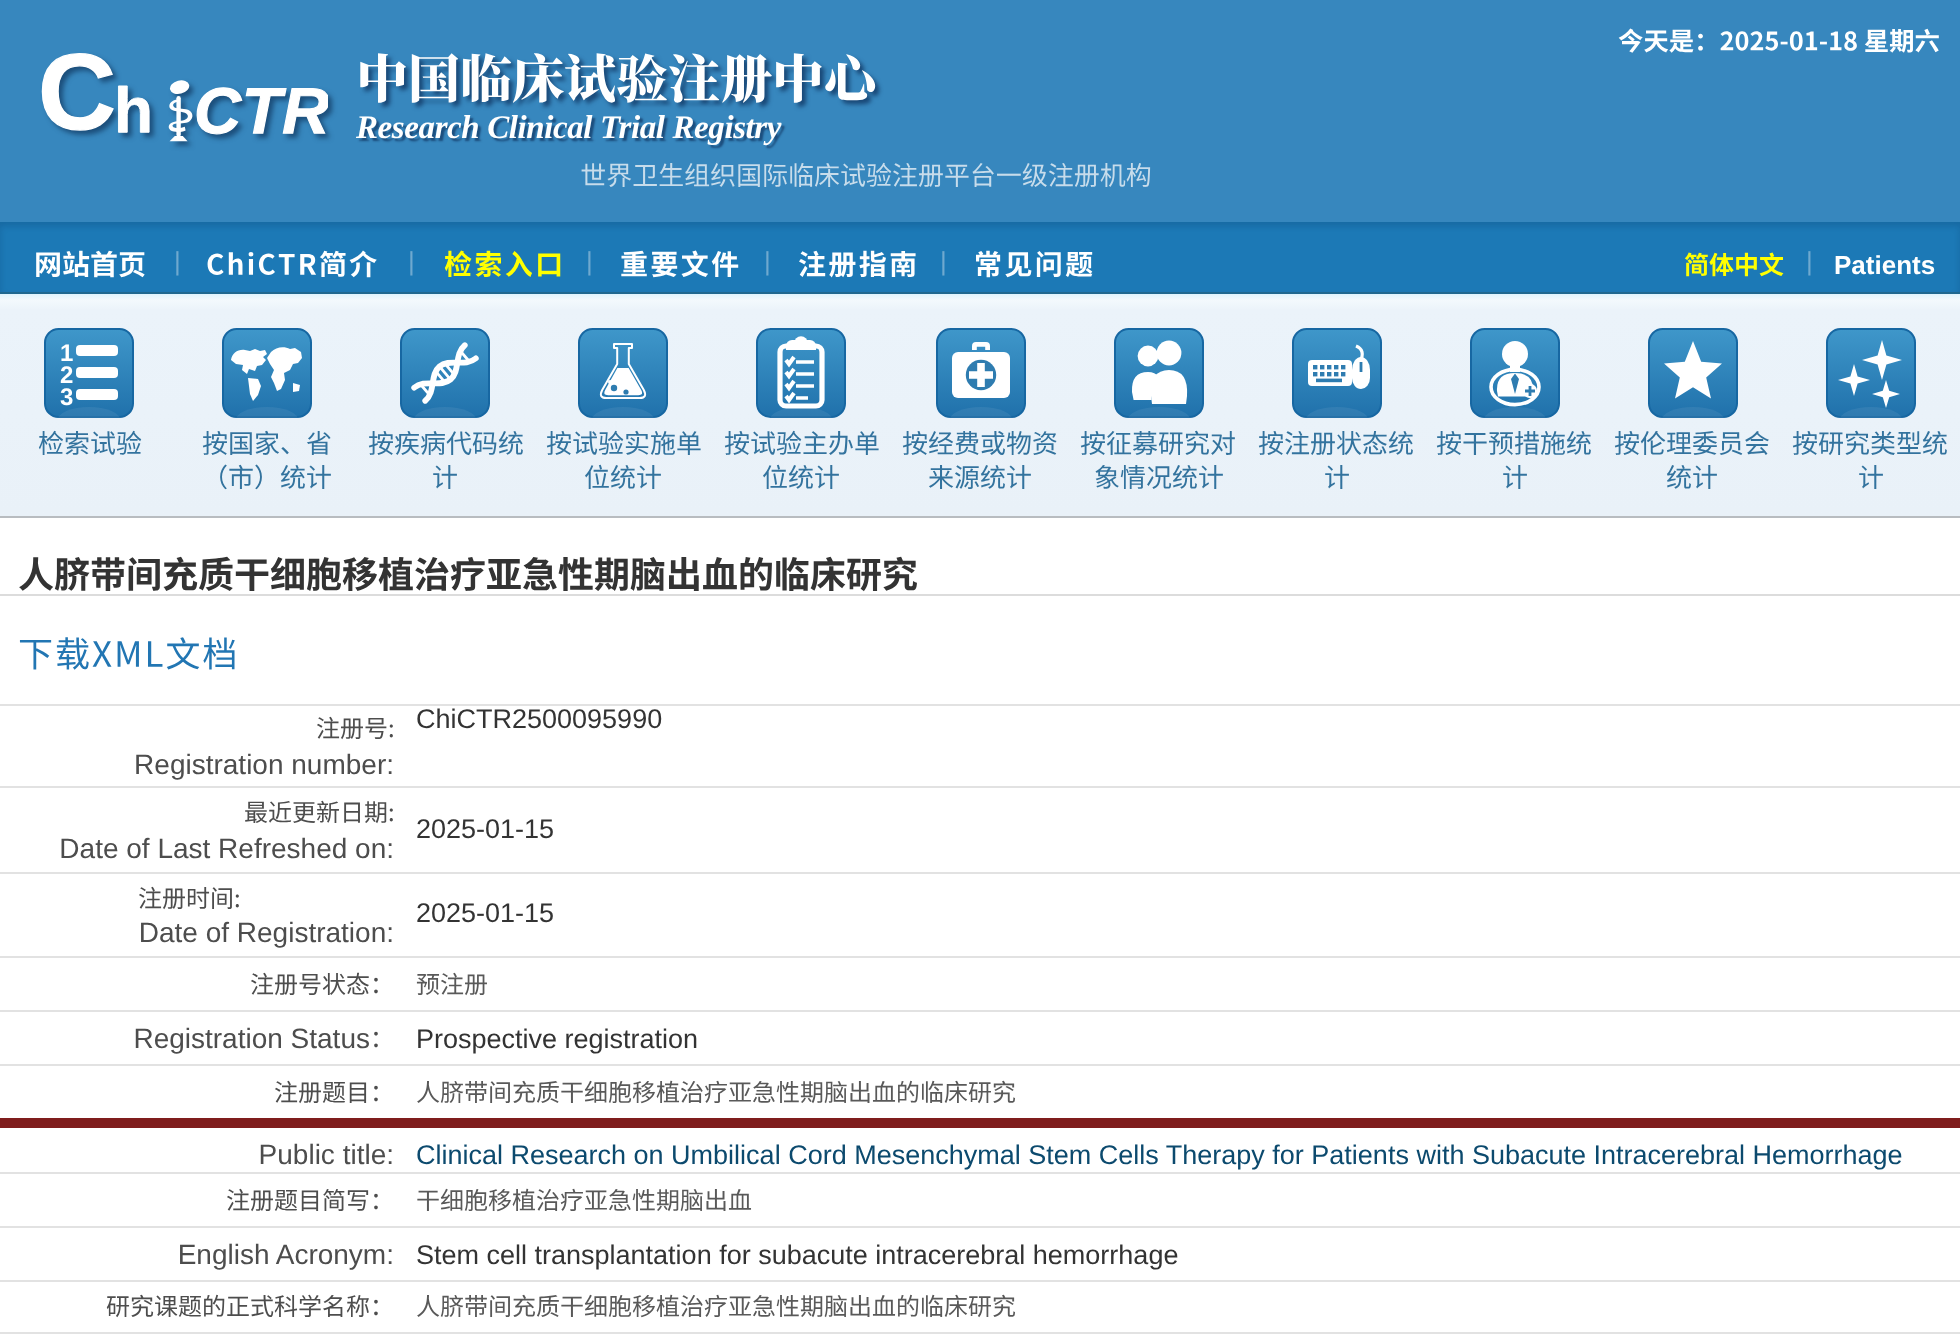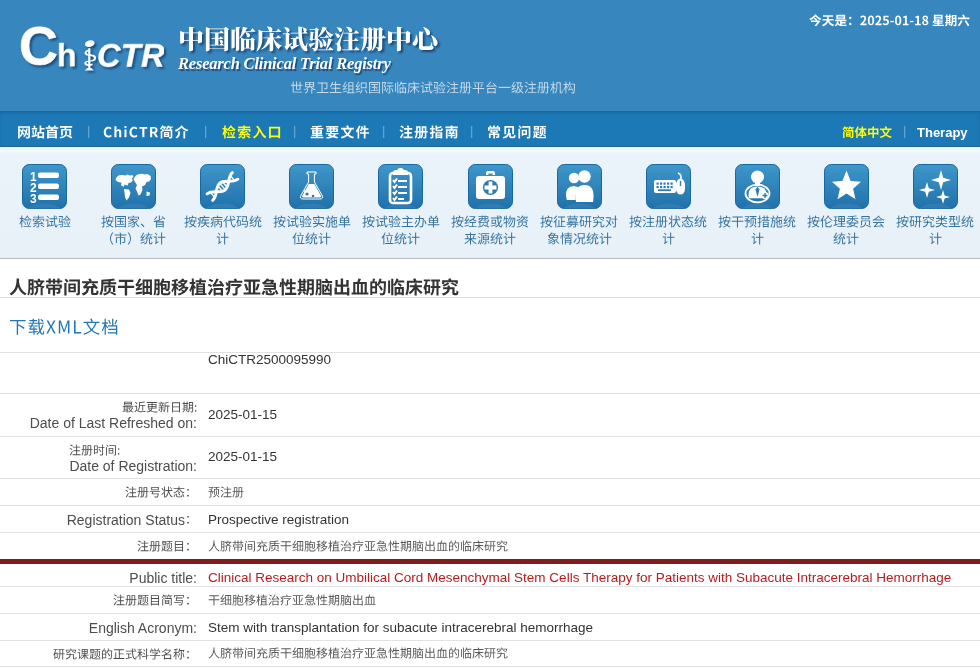--- a/index.html
+++ b/index.html
@@ -159,21 +159,21 @@
         <use href="#G77" transform="translate(25.0,11.0) scale(0.0125,-0.0125)"></use>
         <use href="#G66" transform="translate(37.5,11.0) scale(0.0125,-0.0125)"></use>
       </svg>
     </div>
     <div class="abs" style="left:87px;top:123px;color:#6FA9CF;font:13px 'Liberation Sans'">|</div>
     <div class="abs" style="left:204px;top:123px;color:#6FA9CF;font:13px 'Liberation Sans'">|</div>
     <div class="abs" style="left:293px;top:123px;color:#6FA9CF;font:13px 'Liberation Sans'">|</div>
     <div class="abs" style="left:382px;top:123px;color:#6FA9CF;font:13px 'Liberation Sans'">|</div>
     <div class="abs" style="left:470px;top:123px;color:#6FA9CF;font:13px 'Liberation Sans'">|</div>
     <div class="abs" style="left:903px;top:123px;color:#6FA9CF;font:13px 'Liberation Sans'">|</div>
-    <div class="abs" style="left:917px;top:124.5px;color:#fff;font:bold 13px 'Liberation Sans'">Therapy</div>
+    <div class="abs" style="left:917px;top:124.5px;color:#fff;font:bold 13px 'Liberation Sans'">Patients</div>
     <div class="abs" style="left:0;top:147px;width:980px;height:112px;background:linear-gradient(180deg,#DFF4FE 0,#F3F9FD 3px,#EBF3FA 8px,#E9F1F8 100%);border-bottom:1px solid #B8BCC0"></div>
     <div class="abs" style="left:22.0px;top:164px">
       <svg width="45" height="45" viewBox="0 0 45 45">
         <defs>
           <linearGradient id="ig0" x1="0" y1="0" x2="0" y2="1">
             <stop offset="0" stop-color="#3F97CA"></stop>
             <stop offset="1" stop-color="#2071AB"></stop>
           </linearGradient>
         </defs>
         <rect x="0.5" y="0.5" width="44" height="44" rx="6.8" fill="url(#ig0)" stroke="#1767A2" stroke-width="1"></rect>
@@ -550,20 +550,28 @@
         <use href="#G150" transform="translate(0.0,15.4) scale(0.0175,-0.0175)"></use>
         <use href="#G151" transform="translate(18.5,15.4) scale(0.0175,-0.0175)"></use>
         <use href="#G152" transform="translate(37.0,15.4) scale(0.0175,-0.0175)"></use>
         <use href="#G153" transform="translate(48.03,15.4) scale(0.0175,-0.0175)"></use>
         <use href="#G154" transform="translate(63.24,15.4) scale(0.0175,-0.0175)"></use>
         <use href="#G155" transform="translate(73.74,15.4) scale(0.0175,-0.0175)"></use>
         <use href="#G156" transform="translate(92.24,15.4) scale(0.0175,-0.0175)"></use>
       </svg>
     </div>
     <div style="position:absolute;left:0;top:352px;width:980px;height:41px;border-top:1px solid #E2E2E2">
+      <div style="position:absolute;left:0;top:0;width:197px;height:41px;display:flex;align-items:center;justify-content:flex-end">
+        <div style="text-align:right;line-height:14.5px;white-space:nowrap"><span style="display:inline-block;position:relative;top:1.5px"><svg width="39.34" height="13.44" viewBox="0 0 39.34 13.44" fill="#4D4D4D">
+              <use href="#G41" transform="translate(0.0,10.56) scale(0.012,-0.012)"></use>
+              <use href="#G42" transform="translate(12.0,10.56) scale(0.012,-0.012)"></use>
+              <use href="#G157" transform="translate(24.0,10.56) scale(0.012,-0.012)"></use>
+              <use href="#G158" transform="translate(36.0,10.56) scale(0.012,-0.012)"></use>
+            </svg></span><br><span style="font:14px Liberation Sans;color:#4D4D4D">Registration number:</span></div>
+      </div>
       <div style="position:absolute;left:208px;top:0;width:760px;height:41px;display:flex;align-items:flex-start">
         <span style="position:relative;top:-1.5px;font:13.5px Liberation Sans;color:#333333">ChiCTR2500095990</span>
       </div>
     </div>
     <div style="position:absolute;left:0;top:393px;width:980px;height:43px;border-top:1px solid #E2E2E2">
       <div style="position:absolute;left:0;top:0;width:197px;height:43px;display:flex;align-items:center;justify-content:flex-end">
         <div style="text-align:right;line-height:14.5px;white-space:nowrap"><span style="display:inline-block;position:relative;top:1.5px"><svg width="75.34" height="13.44" viewBox="0 0 75.34 13.44" fill="#4D4D4D">
               <use href="#G159" transform="translate(0.0,10.56) scale(0.012,-0.012)"></use>
               <use href="#G160" transform="translate(12.0,10.56) scale(0.012,-0.012)"></use>
               <use href="#G161" transform="translate(24.0,10.56) scale(0.012,-0.012)"></use>
@@ -662,21 +670,21 @@
             <use href="#G109" transform="translate(288.0,10.56) scale(0.012,-0.012)"></use>
           </svg>
         </span>
       </div>
     </div>
     <div style="position:absolute;left:0;top:559px;width:980px;height:27px;border-top:5px solid #7f1d1d">
       <div style="position:absolute;left:0;top:0;width:197px;height:27px;display:flex;align-items:center;justify-content:flex-end">
         <div style="text-align:right;line-height:14.5px;white-space:nowrap"><span style="font:14px Liberation Sans;color:#4D4D4D">Public title:</span></div>
       </div>
       <div style="position:absolute;left:208px;top:0;width:760px;height:27px;display:flex;align-items:center">
-        <span style="font:13.5px Liberation Sans;color:#b91c1c">Clinical Research on Umbilical Cord Mesenchymal Stem Cells Therapy for Patients with Subacute Intracerebral Hemorrhage</span>
+        <span style="font:13.5px Liberation Sans;color:#0c4a6e">Clinical Research on Umbilical Cord Mesenchymal Stem Cells Therapy for Patients with Subacute Intracerebral Hemorrhage</span>
       </div>
     </div>
     <div style="position:absolute;left:0;top:586px;width:980px;height:27px;border-top:1px solid #E2E2E2">
       <div style="position:absolute;left:0;top:0;width:197px;height:27px;display:flex;align-items:center;justify-content:flex-end">
         <div style="text-align:right;line-height:14.5px;white-space:nowrap"><span style="display:inline-block;position:relative;top:1.5px"><svg width="84.0" height="13.44" viewBox="0 0 84.0 13.44" fill="#4D4D4D">
               <use href="#G41" transform="translate(0.0,10.56) scale(0.012,-0.012)"></use>
               <use href="#G42" transform="translate(12.0,10.56) scale(0.012,-0.012)"></use>
               <use href="#G168" transform="translate(24.0,10.56) scale(0.012,-0.012)"></use>
               <use href="#G169" transform="translate(36.0,10.56) scale(0.012,-0.012)"></use>
               <use href="#G188" transform="translate(48.0,10.56) scale(0.012,-0.012)"></use>
@@ -703,21 +711,21 @@
             <use href="#G186" transform="translate(156.0,10.56) scale(0.012,-0.012)"></use>
           </svg>
         </span>
       </div>
     </div>
     <div style="position:absolute;left:0;top:613px;width:980px;height:27px;border-top:1px solid #E2E2E2">
       <div style="position:absolute;left:0;top:0;width:197px;height:27px;display:flex;align-items:center;justify-content:flex-end">
         <div style="text-align:left;line-height:14.5px;white-space:nowrap"><span style="font:14px Liberation Sans;color:#4D4D4D">English Acronym:</span></div>
       </div>
       <div style="position:absolute;left:208px;top:0;width:760px;height:27px;display:flex;align-items:center">
-        <span style="font:13.5px Liberation Sans;color:#333333">Stem with transplantation for subacute intracerebral hemorrhage</span>
+        <span style="font:13.5px Liberation Sans;color:#333333">Stem cell transplantation for subacute intracerebral hemorrhage</span>
       </div>
     </div>
     <div style="position:absolute;left:0;top:640px;width:980px;height:26px;border-top:1px solid #E2E2E2">
       <div style="position:absolute;left:0;top:0;width:197px;height:26px;display:flex;align-items:center;justify-content:flex-end">
         <div style="text-align:right;line-height:14.5px;white-space:nowrap"><span style="display:inline-block;position:relative;top:1.5px"><svg width="144.0" height="13.44" viewBox="0 0 144.0 13.44" fill="#4D4D4D">
               <use href="#G108" transform="translate(0.0,10.56) scale(0.012,-0.012)"></use>
               <use href="#G109" transform="translate(12.0,10.56) scale(0.012,-0.012)"></use>
               <use href="#G190" transform="translate(24.0,10.56) scale(0.012,-0.012)"></use>
               <use href="#G168" transform="translate(36.0,10.56) scale(0.012,-0.012)"></use>
               <use href="#G187" transform="translate(48.0,10.56) scale(0.012,-0.012)"></use>

